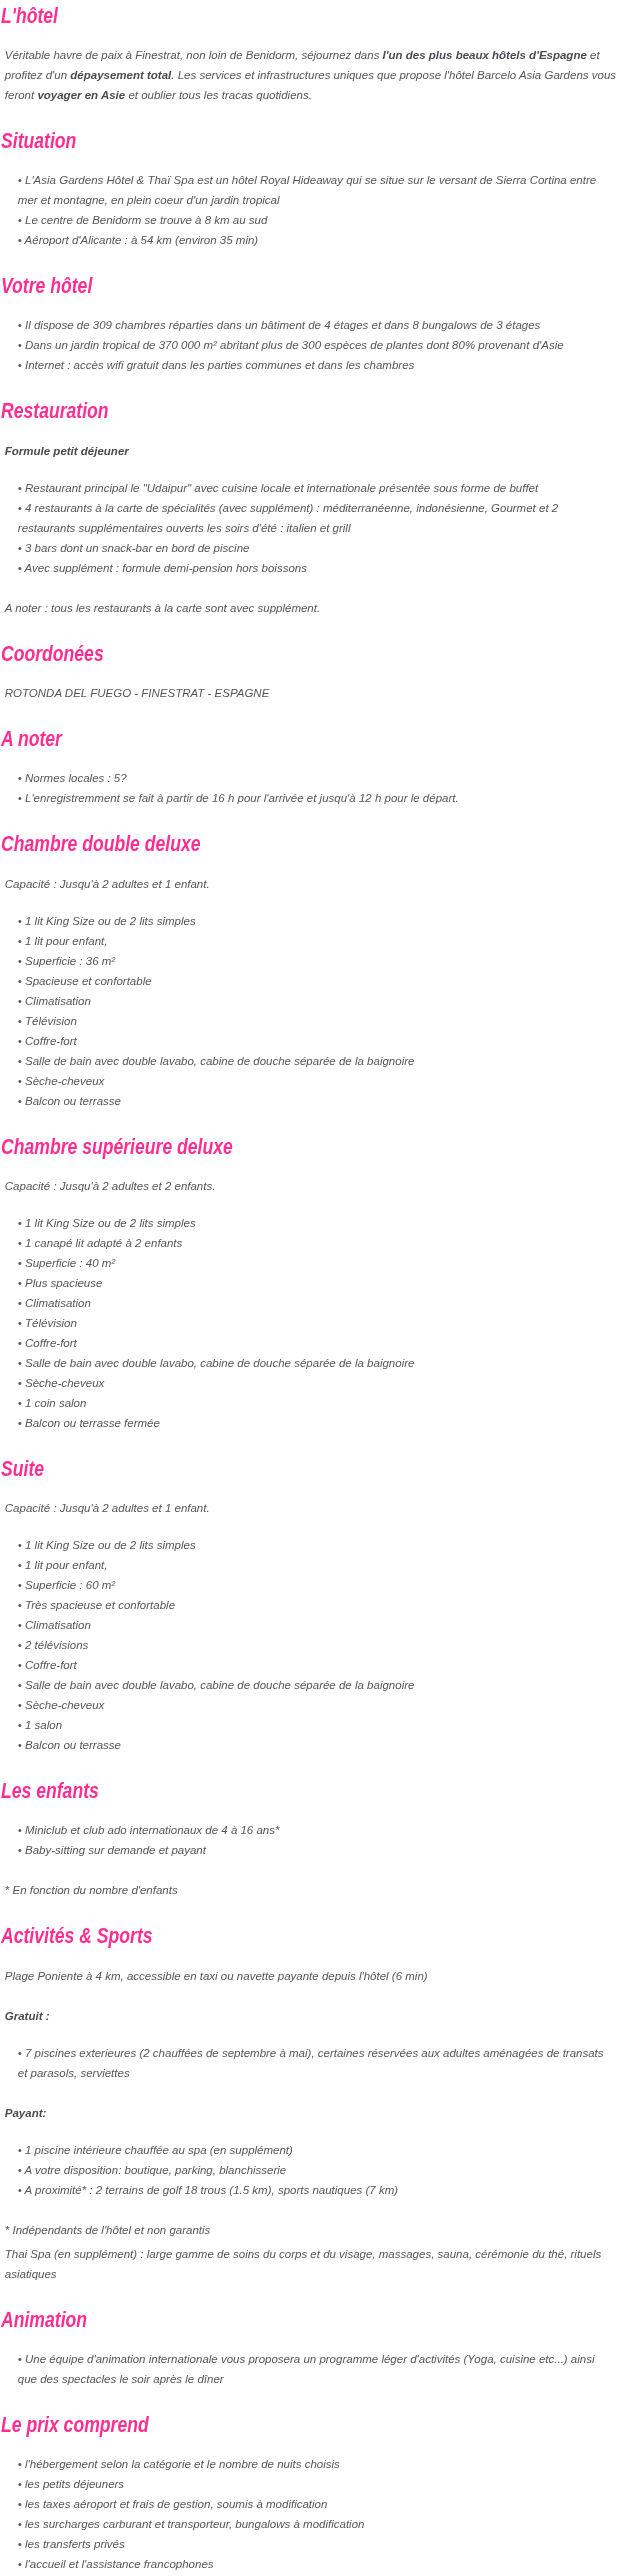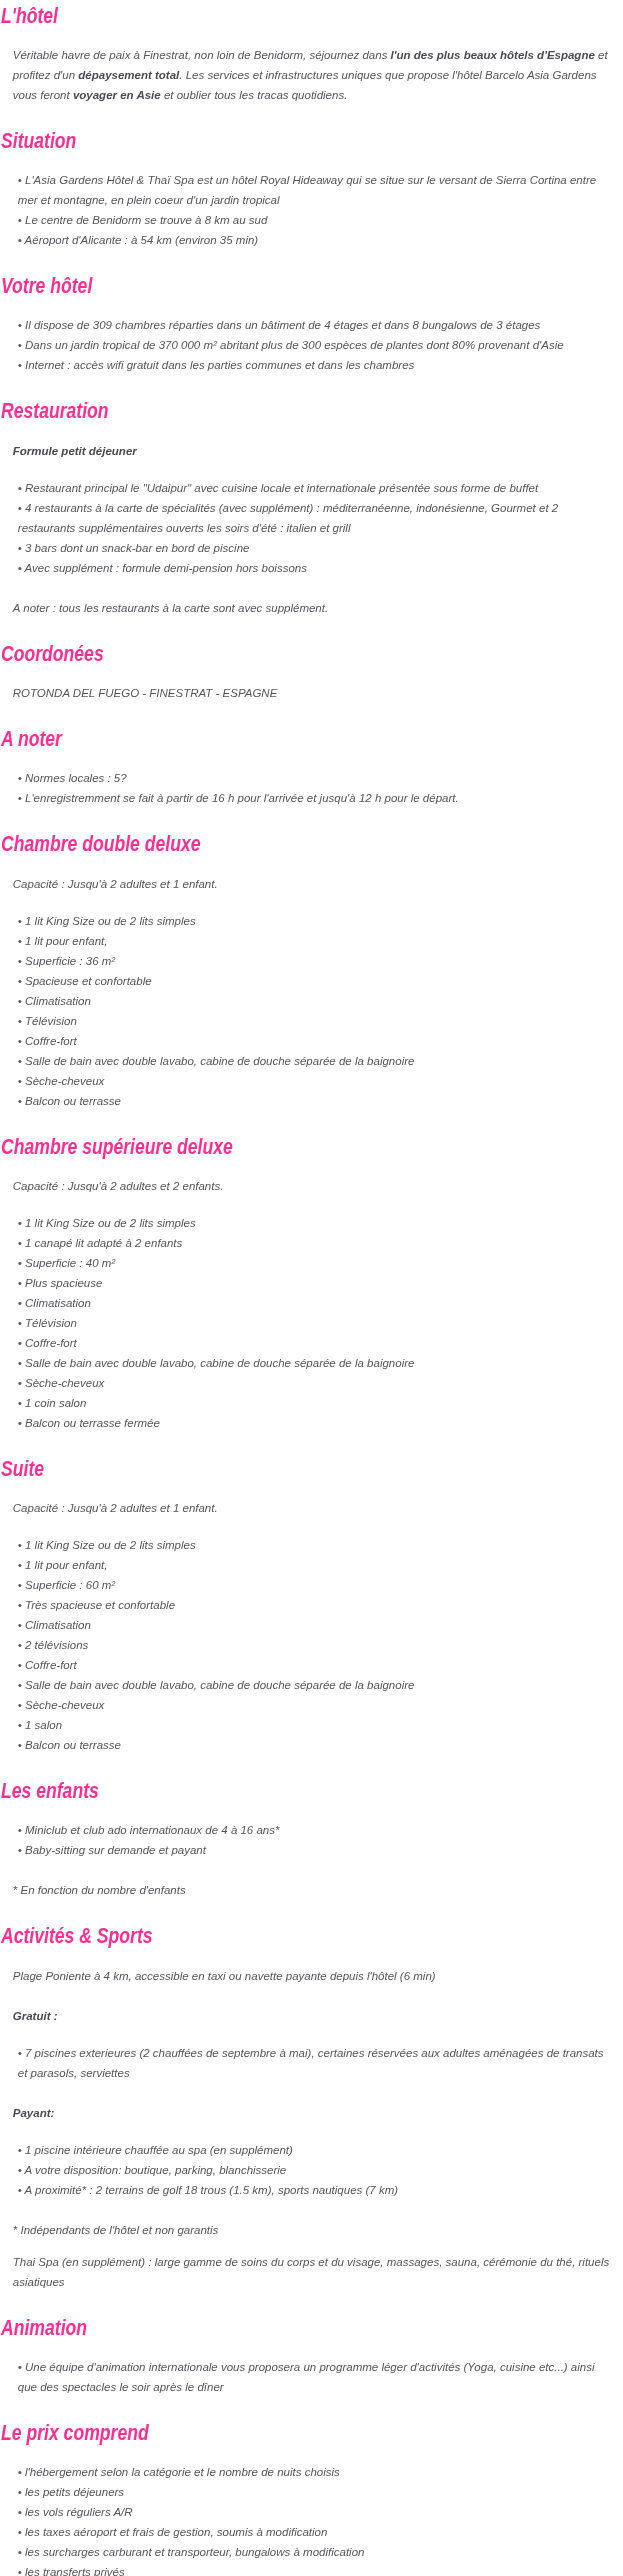--- a/index.html
+++ b/index.html
@@ -24,21 +24,21 @@
     font-size: 22px;
     line-height: 25px;
     font-weight: 700;
     font-style: italic;
     color: var(--accent-color, #ff2e93);
     transform: scaleX(0.8);
     transform-origin: 0 50%;
     white-space: nowrap;
   }
   .section:first-child .section-title { margin-top: 0; }
-  .para, .subheading { margin: 12px; }
+  .para, .subheading { margin: 4px; }
   .subheading {
     font-weight: 700;
     color: var(--strong-color, #4a4b50);
   }
   .bold {
     font-weight: 700;
     color: var(--strong-color, #4a4b50);
   }
   .bullets {
     list-style: none;
@@ -173,21 +173,20 @@
       <h2 class="section-title">Animation</h2>
       <ul class="bullets">
         <li class="bullet-item">Une équipe d'animation internationale vous proposera un programme léger d'activités (Yoga, cuisine etc...) ainsi que des spectacles le soir après le dîner</li>
       </ul>
     </section>
     <section class="section">
       <h2 class="section-title">Le prix comprend</h2>
       <ul class="bullets">
         <li class="bullet-item">l'hébergement selon la catégorie et le nombre de nuits choisis</li>
         <li class="bullet-item">les petits déjeuners</li>
-        <li class="bullet-item">les vols réguliers A/R</li>
         <li class="bullet-item">les taxes aéroport et frais de gestion, soumis à modification</li>
         <li class="bullet-item">les surcharges carburant et transporteur, bungalows à modification</li>
         <li class="bullet-item">les transferts privés</li>
         <li class="bullet-item">l'accueil et l'assistance francophones</li>
       </ul>
     </section>
     <section class="section">
       <h2 class="section-title">Le prix ne comprend pas</h2>
       <ul class="bullets">
         <li class="bullet-item">la demi-pension (en option)</li>

